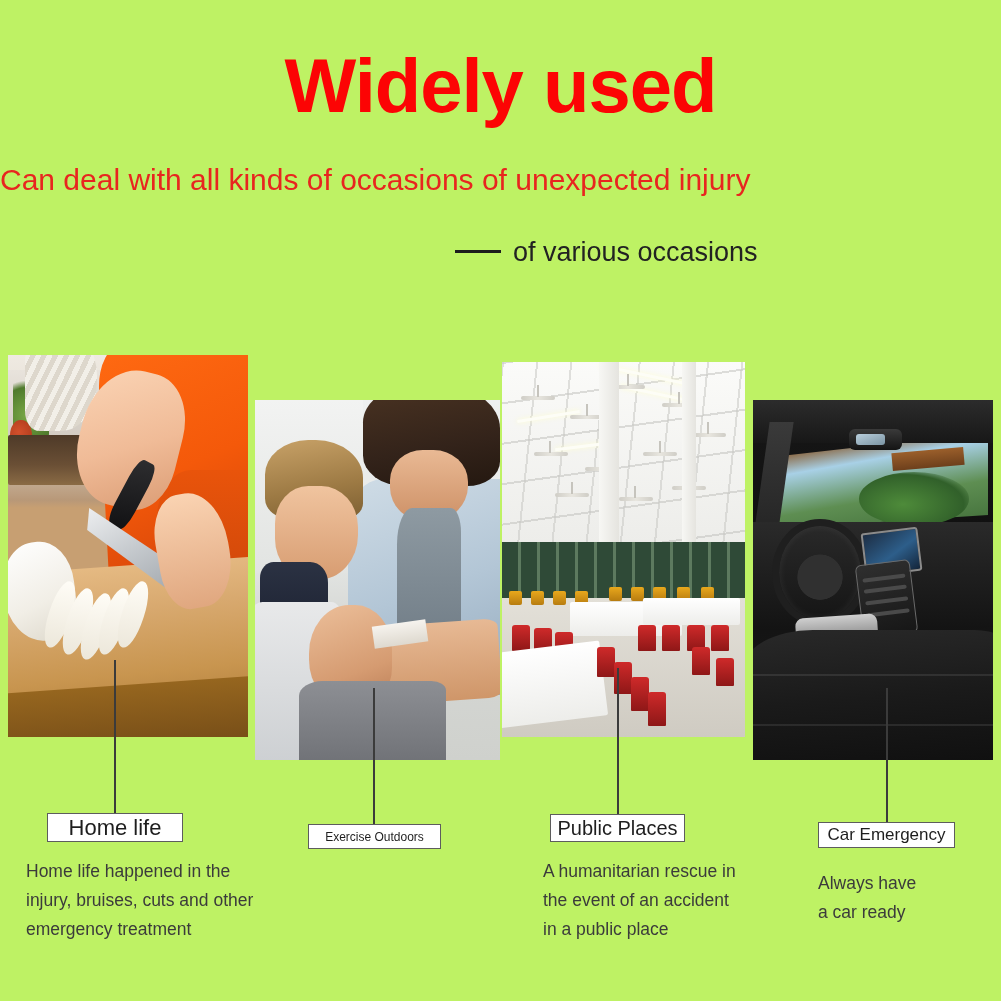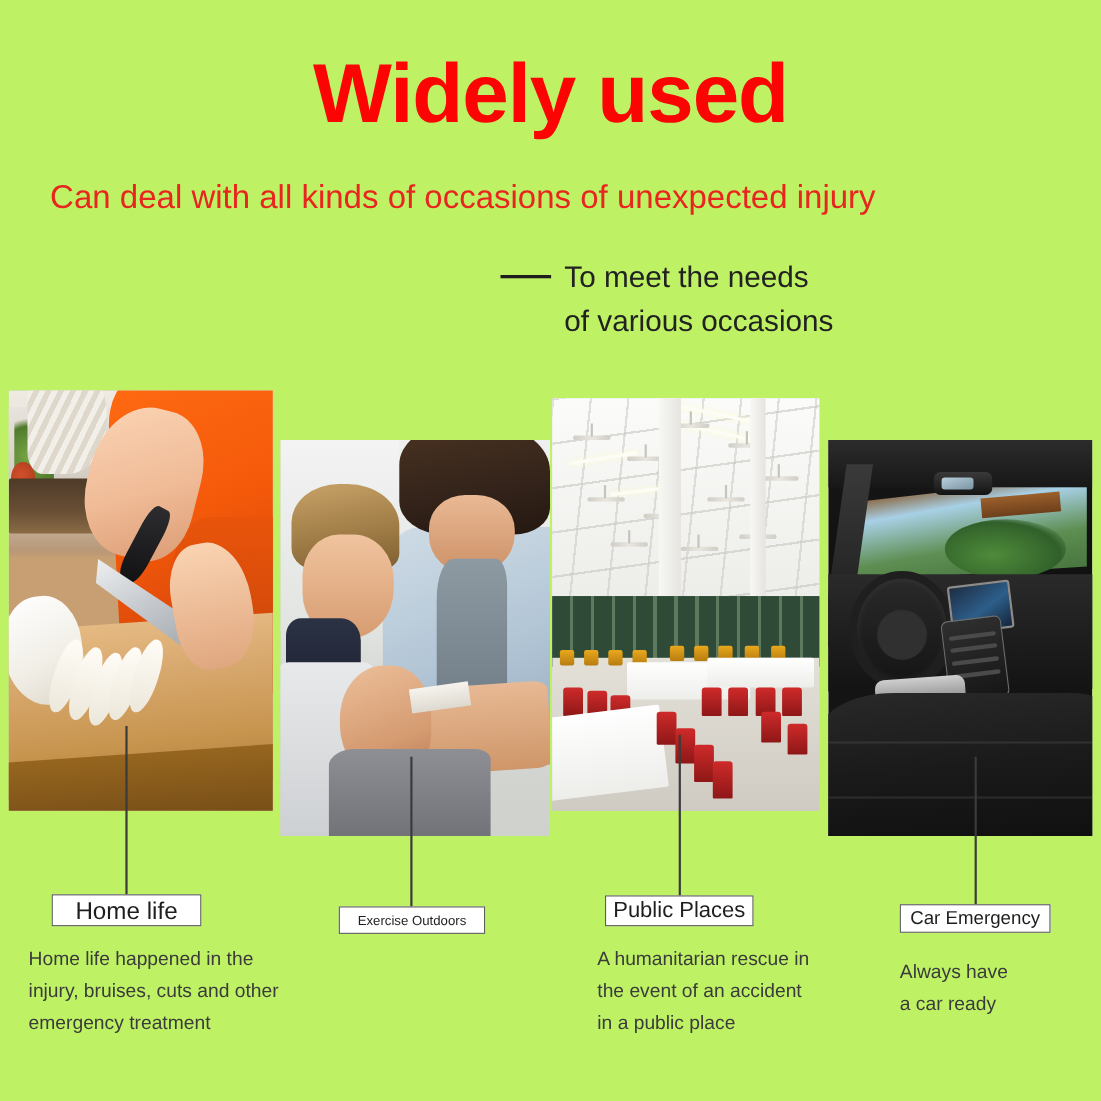--- a/index.html
+++ b/index.html
@@ -33,21 +33,21 @@
     font-size: 76px;
     line-height: 80px;
     letter-spacing: -1px;
     white-space: nowrap;
   }
   .subtitle {
     position: absolute;
     left: 0;
     top: 160px;
     width: 796px;
-    text-align: right;
+    text-align: left;
     color: #e8251f;
     font-size: 30px;
     line-height: 40px;
     white-space: nowrap;
   }
   .tagline-wrap {
     position: absolute;
     left: 455px;
     top: 232px;
     width: 480px;
@@ -412,21 +412,20 @@
 <body>
 
 <div class="page">
 
   <div class="title">Widely used</div>
   <div class="subtitle">Can deal with all kinds of occasions of unexpected injury</div>
 
   <div class="tagline-wrap">
     <span class="tagline-dash"></span>
     <div class="tagline-text">
-      <div>To meet the needs</div>
       <div>of various occasions</div>
     </div>
   </div>
 
   <div class="panel" style="left:8px; top:355px; width:240px; height:382px;">
     <div class="photo">
       <div class="p1-bg"></div>
       <div class="p1-cab"></div>
       <div class="p1-greens"></div>
       <div class="p1-tomato"></div>

